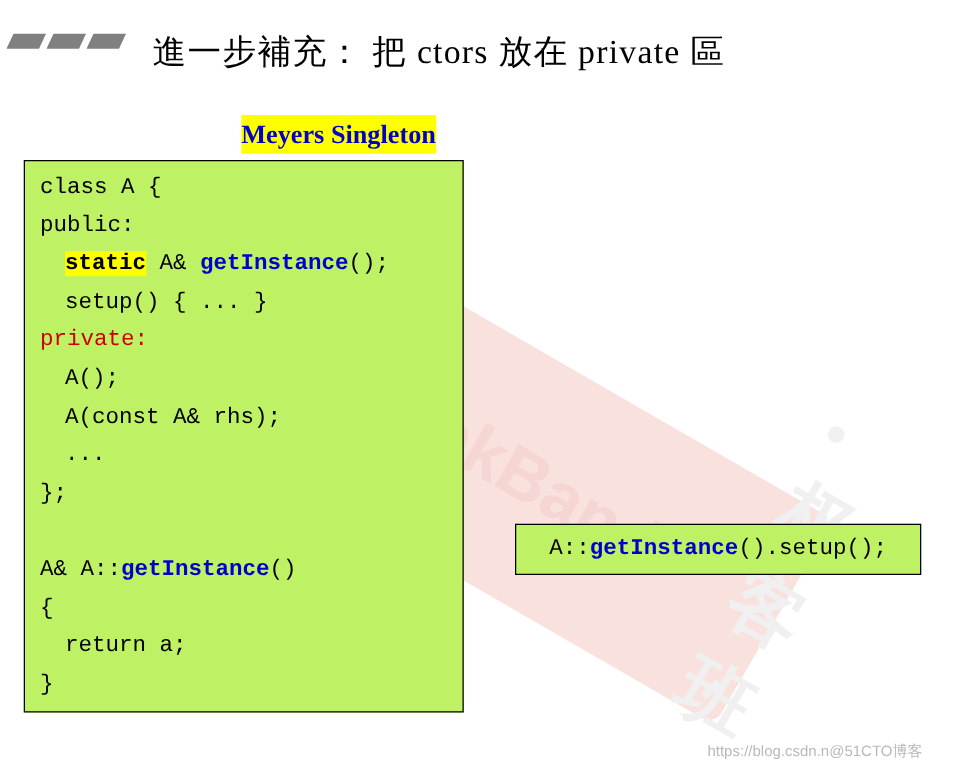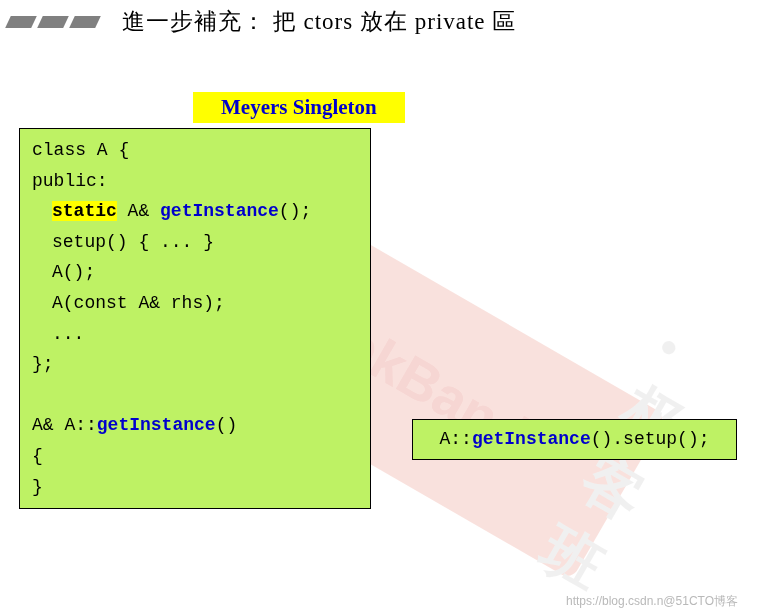--- a/index.html
+++ b/index.html
@@ -8,27 +8,28 @@
       height: 616px;
       background: #fff;
       font-family: "Microsoft JhengHei", Arial, sans-serif;
       position: relative;
       overflow: hidden;
     }
     .header { display: flex; align-items: center; padding: 6px 8px 0 8px; }
     .stripes { display: flex; gap: 6px; margin-right: 24px; }
     .stripe { width: 26px; height: 12px; background: #808080; transform: skewX(-25deg); }
     .title {
-      font-size: 23px; font-family: "SimSun","Times New Roman",serif;
+      font-size: 27px; font-family: "SimSun","Times New Roman",serif;
       letter-spacing: 1px;
+      margin-top: 17px;
     }
     .title .en { font-family: "Times New Roman", serif; }
     .sub-banner {
       background: #ffff00; color: #0000cc; font-family: "Times New Roman", serif;
-      font-weight: bold; font-size: 21px; padding: 3px 28px;
+      font-weight: bold; font-size: 21px; padding: 3px 0;
       position: absolute; top: 92px; left: 193px;
     }
     .codebox {
       position: absolute; border: 1px solid #000; background: #bef264;
       font-family: "Courier New", monospace; font-size: 18px; line-height: 1.7;
       padding: 6px 12px;
     }
     .box-left { top: 128px; left: 19px; width: 352px; }
     .box-right { top: 419px; left: 412px; width: 325px; padding: 4px 10px; text-align: center; }
     .hl { background: #ffff00; font-weight: bold; }
@@ -83,27 +84,29 @@
     </div>
   </div>
 
   <div class="sub-banner">Meyers Singleton</div>
 
   <div class="codebox box-left">
     <div>class A {</div>
     <div>public:</div>
     <div class="indent"><span class="hl">static</span><span> A&amp; </span><span class="kw-blue">getInstance</span><span>();</span></div>
     <div class="indent">setup() { ... }</div>
+    <div><span class="kw-red">private:</span></div>
     <div class="indent">A();</div>
     <div class="indent">A(const A&amp; rhs);</div>
     <div class="indent">...</div>
     <div>};</div>
     <div>&nbsp;</div>
     <div><span>A&amp; A::</span><span class="kw-blue">getInstance</span><span>()</span></div>
     <div>{</div>
+    <div class="indent">return a;</div>
     <div>}</div>
   </div>
 
   <div class="codebox box-right">
     <span>A::</span><span class="kw-blue">getInstance</span><span>().setup();</span>
   </div>
 </div>
 
 <div class="attrib">https://blog.csdn.n@51CTO博客</div>
 

